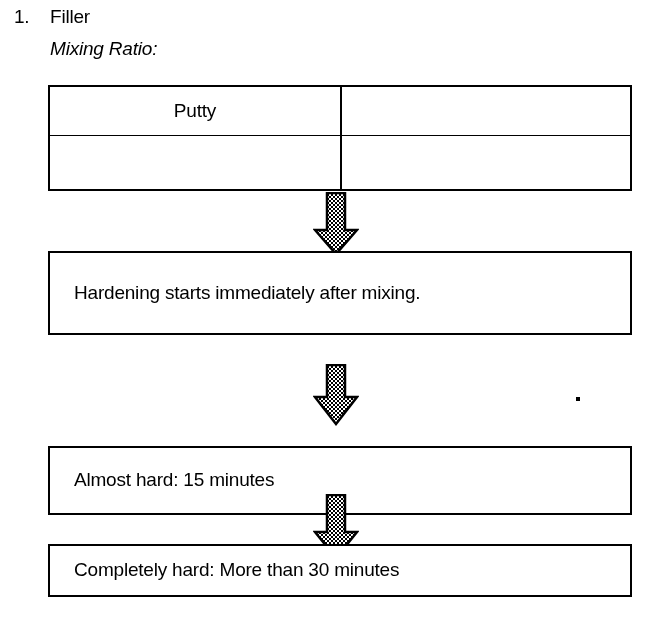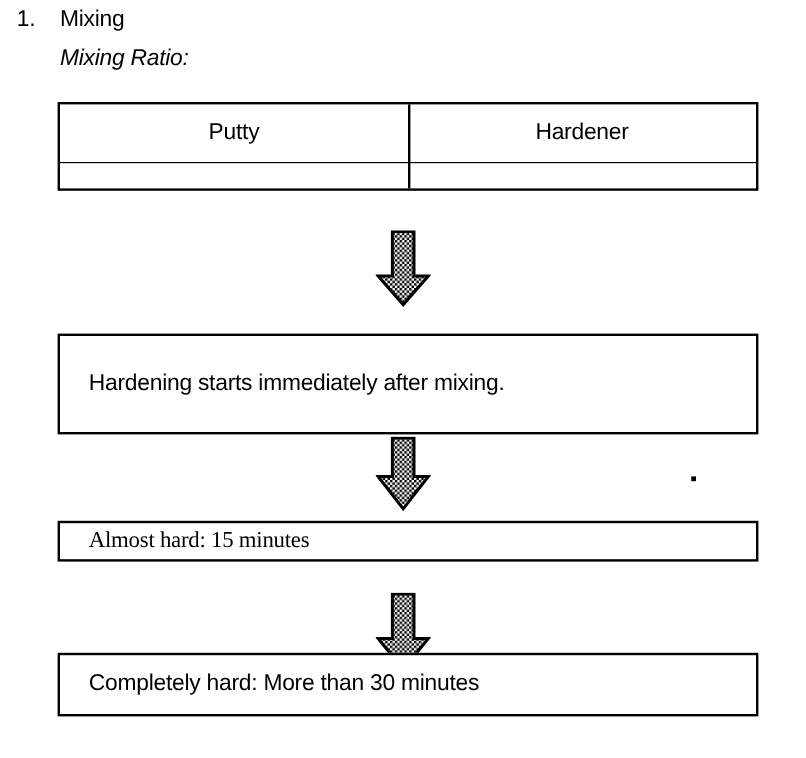--- a/index.html
+++ b/index.html
@@ -52,21 +52,21 @@
     letter-spacing: -0.2px;
     font-style: italic;
   }
 
   
   .ratio-table {
     position: absolute;
     left: 48px;
     top: 85px;
     width: 584px;
-    height: 74px;
+    height: 106px;
     border: 2px solid #000;
     box-sizing: border-box;
     border-collapse: collapse;
     background: #fff;
   }
   .table-row {
     position: absolute;
     left: 0;
     width: 100%;
     display: flex;
@@ -136,69 +136,68 @@
     background: #000;
   }
 </style>
 </head>
 <body>
 
 <div class="page">
 
   <div class="heading-row">
     <span class="heading-num">1.</span>
-    <span class="heading-title">Mixing</span>
+    <span class="heading-title">Filler</span>
   </div>
 
   <div class="subheading">Mixing Ratio:</div>
 
   <div class="ratio-table">
     <div class="table-row header">
       <div class="cell left">Putty</div>
-      <div class="cell right">Hardener</div>
     </div>
     <div class="table-row data">
     </div>
     <div class="row-divider"></div>
     <div class="col-divider"></div>
   </div>
 
   <div class="arrow" style="top:192px;">
     <svg width="46" height="64" viewBox="0 0 46 64" aria-hidden="true">
       <defs>
         <pattern id="dither" width="4" height="4" patternUnits="userSpaceOnUse">
           <rect width="4" height="4" fill="#ffffff"></rect>
           <rect x="0" y="0" width="2" height="2" fill="#000000"></rect>
           <rect x="2" y="2" width="2" height="2" fill="#000000"></rect>
         </pattern>
       </defs>
       <polygon points="14,1 32,1 32,38 44,38 23,62 2,38 14,38" fill="url(#dither)" stroke="#000000" stroke-width="2.5" stroke-linejoin="miter"></polygon>
     </svg>
   </div>
 
-  <div class="flow-box" style="top:278px; height:84px;">
+  <div class="flow-box" style="top:251px; height:84px;">
     <div class="flow-line">Hardening starts immediately after mixing.</div>
   </div>
 
   <div class="arrow" style="top:364px;">
     <svg width="46" height="62" viewBox="0 0 46 62" aria-hidden="true">
       <defs>
         <pattern id="dither2" width="4" height="4" patternUnits="userSpaceOnUse">
           <rect width="4" height="4" fill="#ffffff"></rect>
           <rect x="0" y="0" width="2" height="2" fill="#000000"></rect>
           <rect x="2" y="2" width="2" height="2" fill="#000000"></rect>
         </pattern>
       </defs>
       <polygon points="14,1 32,1 32,33 44,33 23,60 2,33 14,33" fill="url(#dither2)" stroke="#000000" stroke-width="2.5" stroke-linejoin="miter"></polygon>
     </svg>
   </div>
 
   <div class="speck" style="left:576px; top:397px;"></div>
 
-  <div class="flow-box" style="top:434px; height:34px;font-family:Liberation Serif, serif;">
+  <div class="flow-box" style="top:446px; height:69px;">
     <div class="flow-line">Almost hard: 15 minutes</div>
   </div>
 
   <div class="arrow" style="top:494px;">
     <svg width="46" height="66" viewBox="0 0 46 66" aria-hidden="true">
       <defs>
         <pattern id="dither3" width="4" height="4" patternUnits="userSpaceOnUse">
           <rect width="4" height="4" fill="#ffffff"></rect>
           <rect x="0" y="0" width="2" height="2" fill="#000000"></rect>
           <rect x="2" y="2" width="2" height="2" fill="#000000"></rect>

